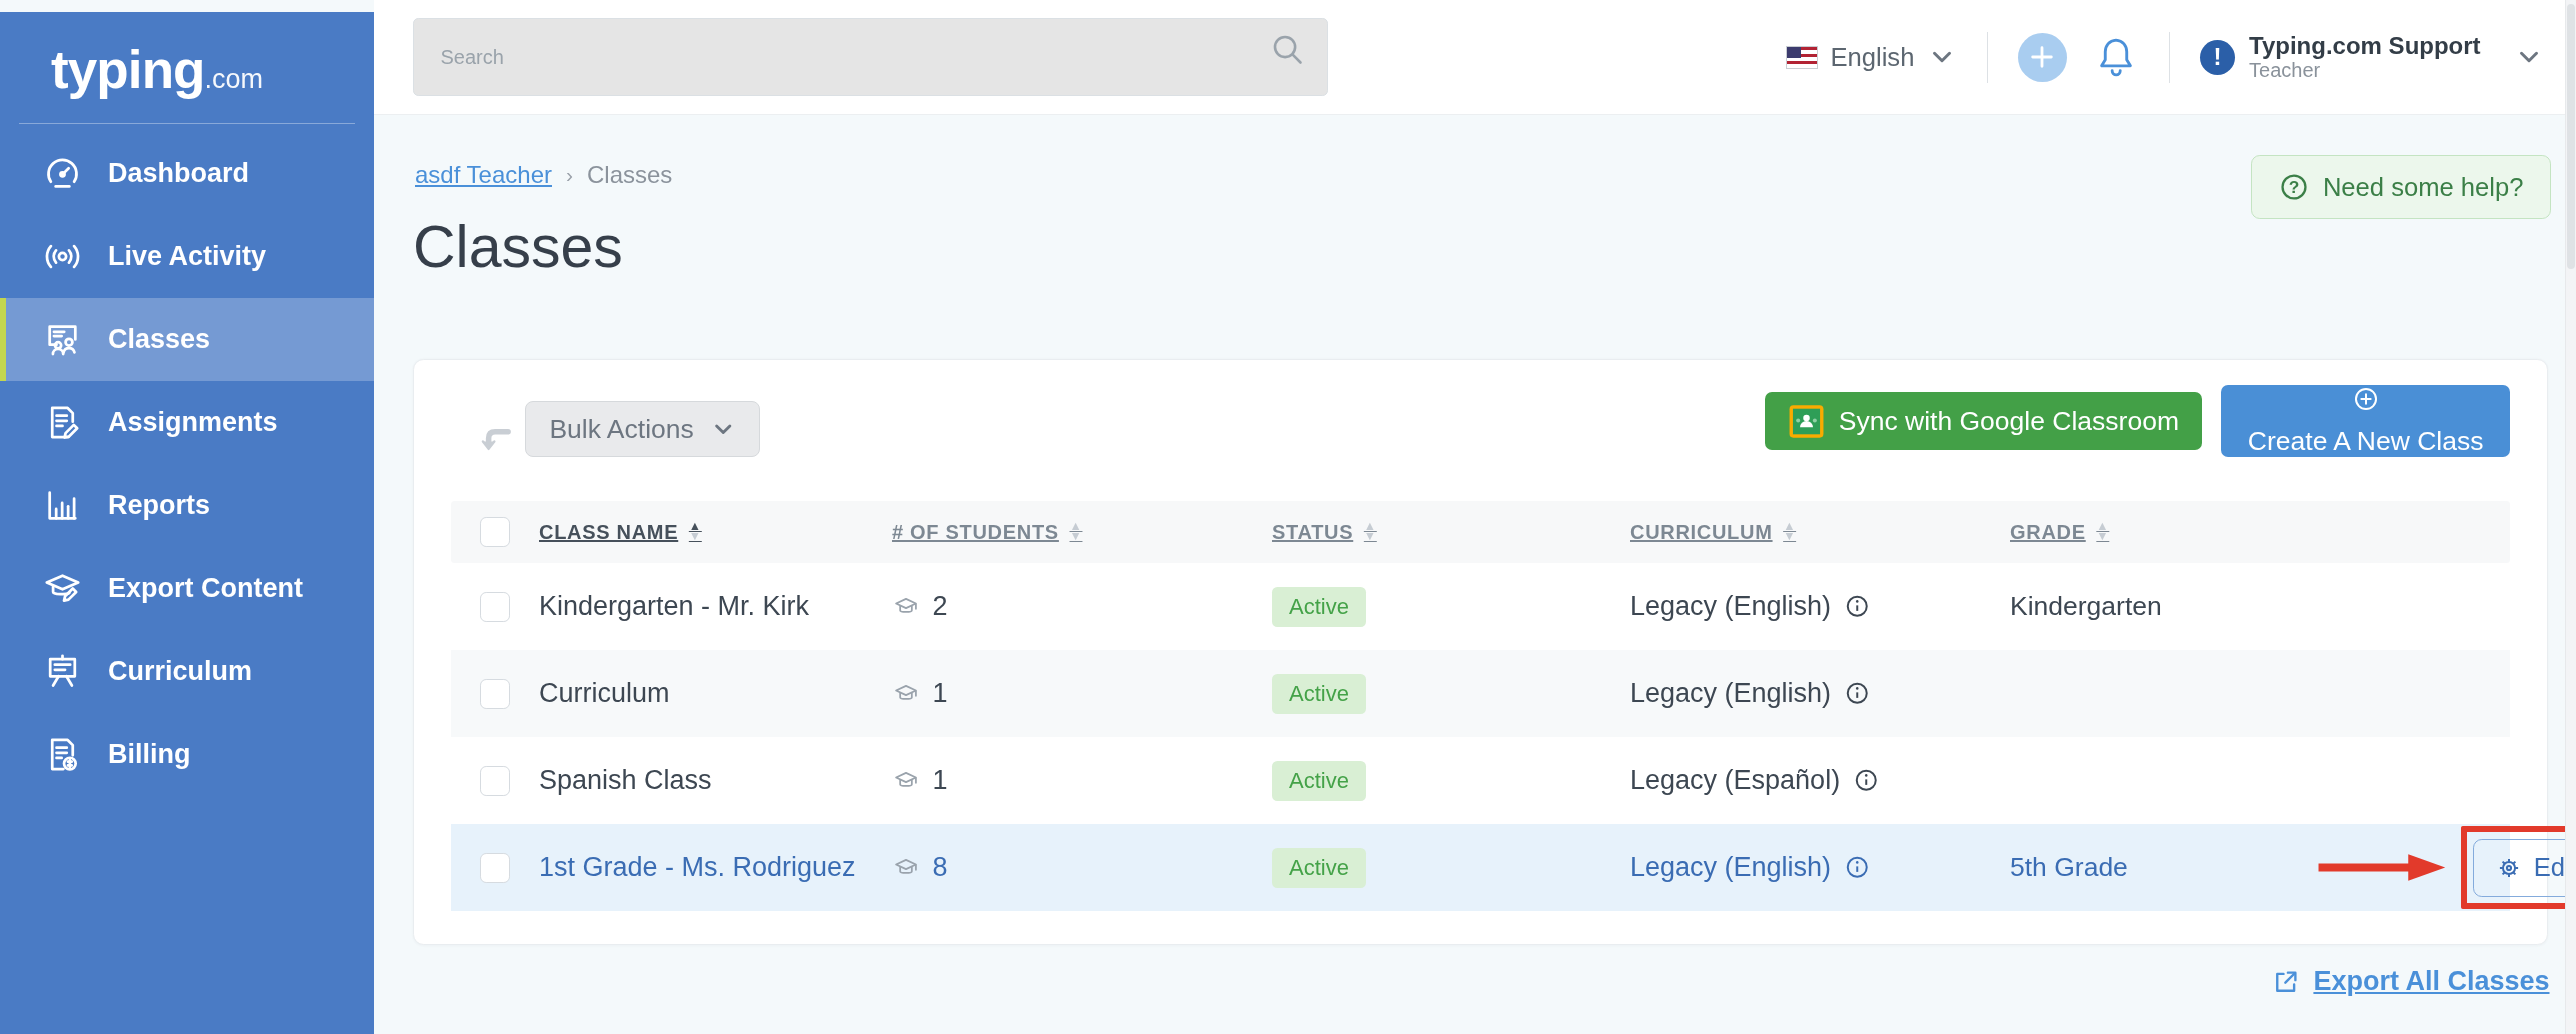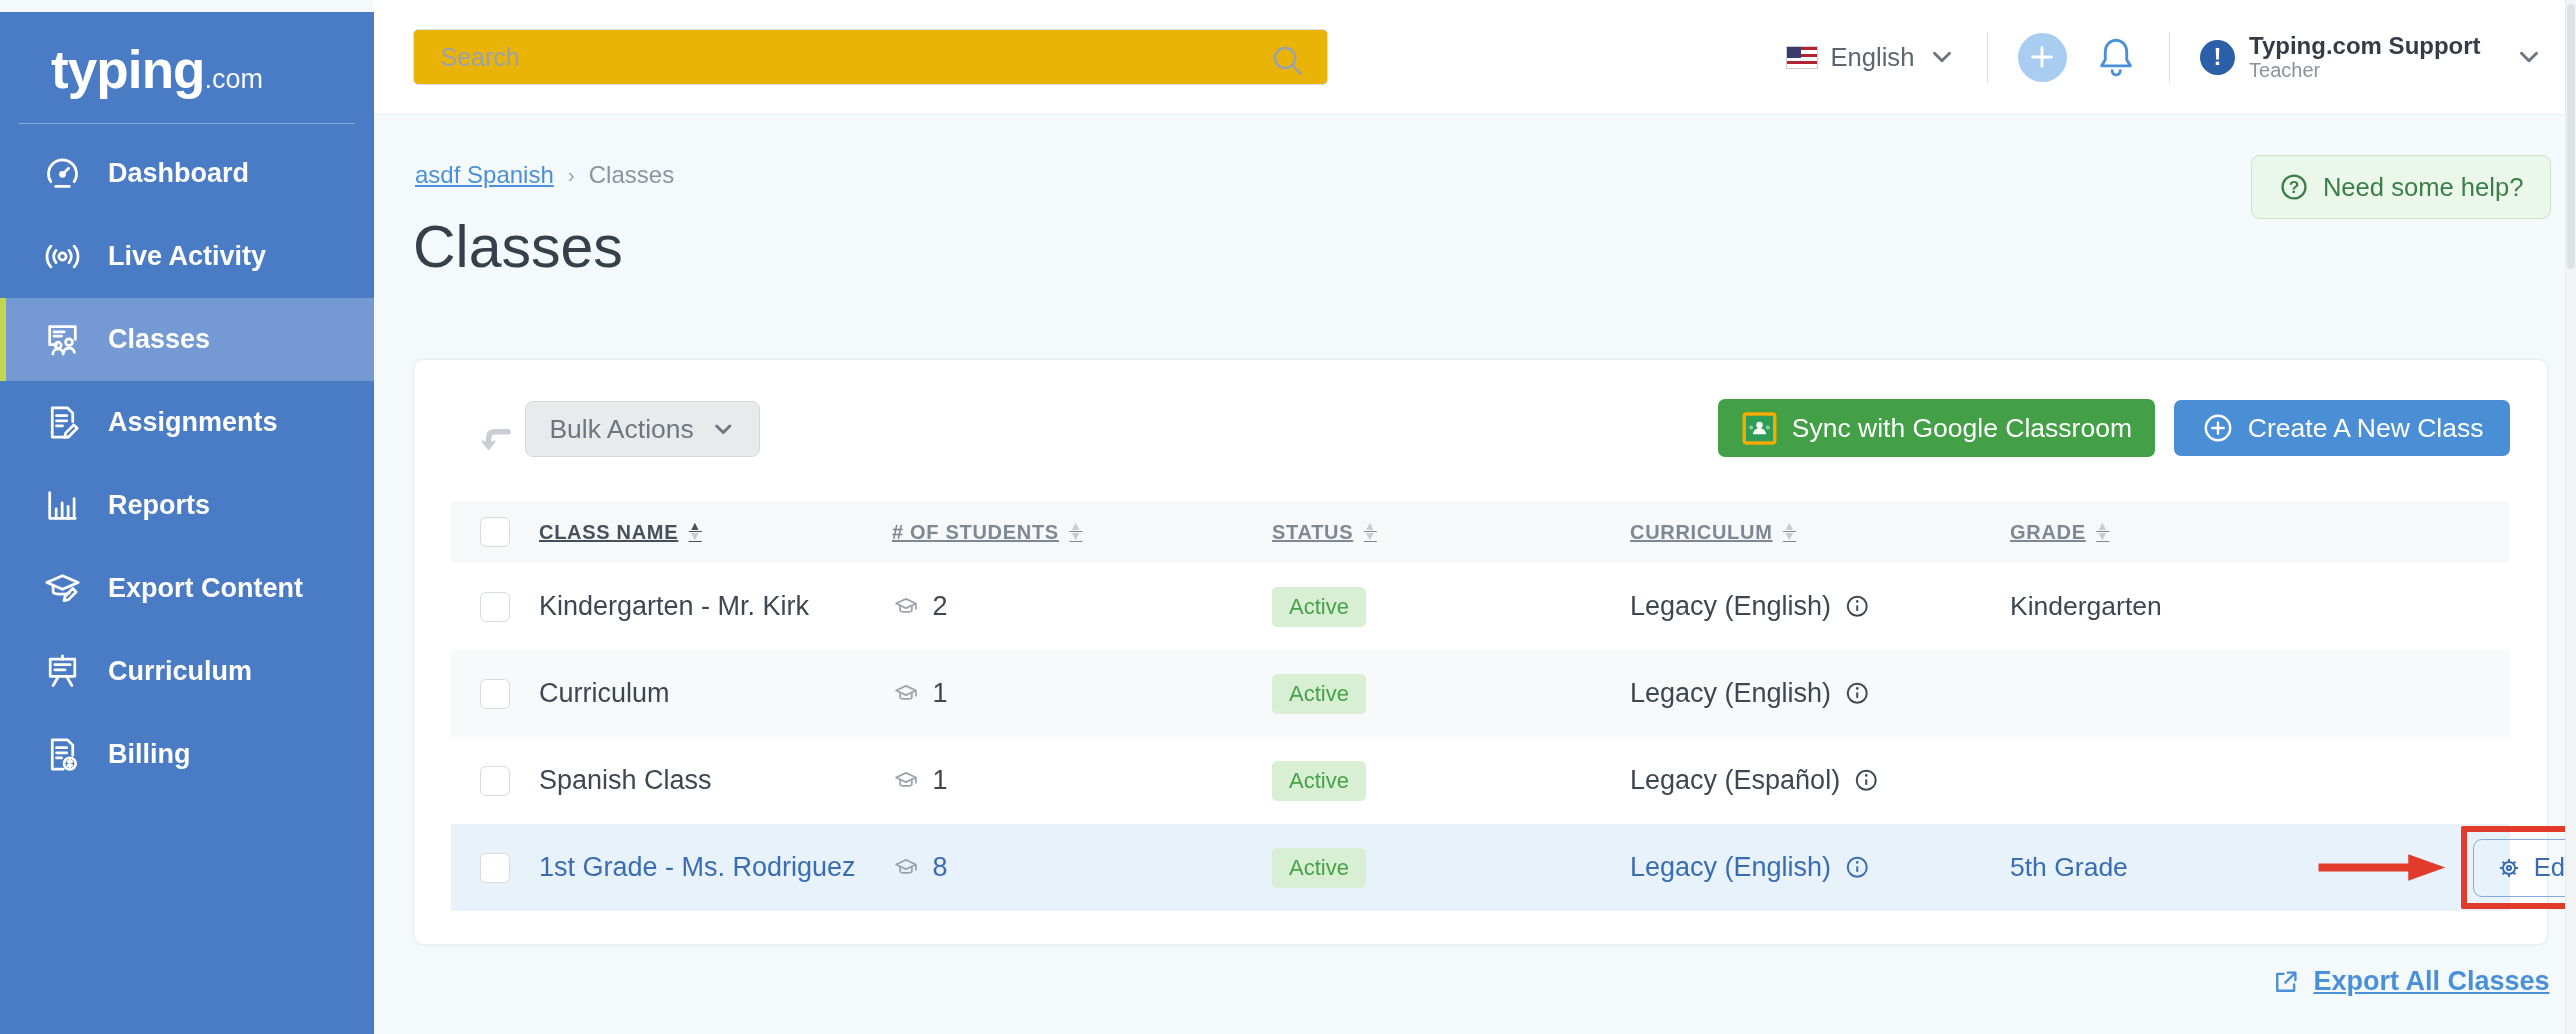--- a/index.html
+++ b/index.html
@@ -15,21 +15,21 @@
   .side-divider { margin:23px 19.4px 8.8px 19.4px; border-top:0.9px solid rgba(255,255,255,.35); }
   .nav-item { position:relative; height:83px; display:flex; align-items:center; gap:25px; padding-left:42px; color:#fff; font-size:27px; font-weight:600; cursor:pointer; }
   .nav-item .icon { width:41px; height:41px; display:inline-flex; }
   .nav-item .icon svg { width:41px; height:41px; stroke:#fff; fill:none; stroke-width:1.6; stroke-linecap:round; stroke-linejoin:round; }
   .nav-item.active { background:rgba(255,255,255,.24); }
   .nav-item.active::before { content:""; position:absolute; left:0; top:0; bottom:0; width:6.2px; background:#c3d64f; }
 
   
   .topbar { position:absolute; left:374px; top:0; right:0; height:115px; background:#fff; border-bottom:0.9px solid #eceff1; display:flex; align-items:center; padding:0 32px 0 39px; z-index:4; }
   .search-wrap { position:relative; width:915px; }
-  .search-wrap input { width:100%; height:56px; border:0.9px solid #dbe0e4; border-radius:5.3px; font-size:25px; color:#4a545e; padding:0 79px 0 26.5px; outline:none; font-family:inherit; background:#eab308; }
+  .search-wrap input { width:100%; height:78px; border:0.9px solid #dbe0e4; border-radius:5.3px; font-size:20px; color:#4a545e; padding:0 79px 0 26.5px; outline:none; font-family:inherit; background:#e5e5e5; }
   .search-wrap input::placeholder { color:#9aa3ab; }
   .search-icon { position:absolute; right:21px; top:12.4px; width:39px; height:39px; }
   .search-icon svg { width:39px; height:39px; stroke:#9aa3ab; fill:none; stroke-width:1.6; stroke-linecap:round; }
   .top-right { margin-left:auto; display:flex; align-items:center; }
   .lang { display:flex; align-items:center; gap:12.4px; cursor:pointer; color:#5c6670; font-size:25.6px; }
   .flag { position:relative; width:32px; height:23px; border:0.9px solid #c9ced3; background:repeating-linear-gradient(#b22334 0 3.5px,#fff 3.5px 7px); display:inline-block; }
   .flag::before { content:""; position:absolute; left:0; top:0; width:14px; height:11.5px; background:#3c3b6e; }
   .chev { width:30px; height:30px; }
   .chev svg { width:30px; height:30px; stroke:#6d7681; fill:none; stroke-width:2.4; stroke-linecap:round; stroke-linejoin:round; }
   .vdiv { width:0.9px; height:51px; background:#dde1e5; margin:0 30px; }
@@ -58,21 +58,21 @@
   
   .card { position:relative; margin:79px 28px 0 39px; width:2135px; height:586px; background:#fff; border:0.9px solid #e9edf0; border-radius:10.6px; padding:41px 37px 0 37px; box-shadow:0 0.9px 2.6px rgba(40,60,80,.04); }
   .toolbar { display:flex; align-items:flex-end; height:56px; }
   .curve-arrow { width:39px; height:39px; margin:7px 12.4px 0 23px; }
   .curve-arrow svg { width:39px; height:39px; }
   .bulk-btn { height:56px; padding:0 23px; background:#e9eaec; border:0.9px solid #d6d9dc; border-radius:8px; color:#6d7681; font-size:26.5px; font-family:inherit; display:flex; align-items:center; gap:16px; cursor:pointer; }
   .bulk-btn svg { width:26.5px; height:26.5px; stroke:#6d7681; fill:none; stroke-width:2.6; stroke-linecap:round; stroke-linejoin:round; }
   .toolbar-right { margin-left:auto; display:flex; align-items:center; gap:19.4px; }
   .sync-btn { height:58px; padding:0 23px; background:#43a047; border:none; border-radius:7px; color:#fff; font-size:26.5px; font-family:inherit; display:flex; align-items:center; gap:14px; cursor:pointer; }
   .sync-btn svg { width:37px; height:37px; }
-  .create-btn { height:56px; padding:0 26.5px; background:#4a8fd6; border:none; border-radius:7px; color:#fff; font-size:26.5px; font-family:inherit; display:flex; align-items:center; gap:13px; cursor:pointer; }
+  .create-btn { height:72px; padding:0 26.5px; background:#4a8fd6; border:none; border-radius:7px; color:#fff; font-size:26.5px; font-family:inherit; display:flex; align-items:center; gap:13px; cursor:pointer;flex-direction:column; }
   .create-btn svg { width:34px; height:34px; stroke:#fff; fill:none; stroke-width:1.7; stroke-linecap:round; }
 
   
   .tgrid { display:grid; grid-template-columns:88px 353px 380px 358px 380px 305px 1fr; align-items:center; }
   .thead { margin-top:44px; height:62px; background:#f7f8f9; border-radius:3.5px; }
   .hcell { display:flex; align-items:center; font-size:20px; font-weight:700; letter-spacing:0.7px; color:#7d8893; text-transform:uppercase; cursor:pointer;text-decoration:underline; }
   .hcell.first { color:#46505b; }
   .sorts { display:flex; flex-direction:column; margin-left:10.6px; font-size:12.4px; line-height:9.7px; color:#c6ccd3; }
   .hcell.asc .up { color:#46505b; }
   .cell-check { display:flex; justify-content:center; }
@@ -245,21 +245,21 @@
         </span>
         <span class="chev"><svg viewBox="0 0 24 24">
               <polyline points="6 9 12 15 18 9"></polyline>
             </svg></span>
       </div>
     </div>
   </header>
 
   <main class="content">
     <div class="breadcrumb">
-      <a>asdf Spanish</a>
+      <a>asdf Teacher</a>
       <span class="sep">›</span>
       <span class="cur">Classes</span>
     </div>
     <h1 class="page-title">Classes</h1>
 
     <button class="help-btn">
       <svg viewBox="0 0 24 24" style="font-size:29px">
           <circle cx="12" cy="12" r="8.6"></circle>
           <text x="12" y="16.5" text-anchor="middle">?</text>
         </svg>

